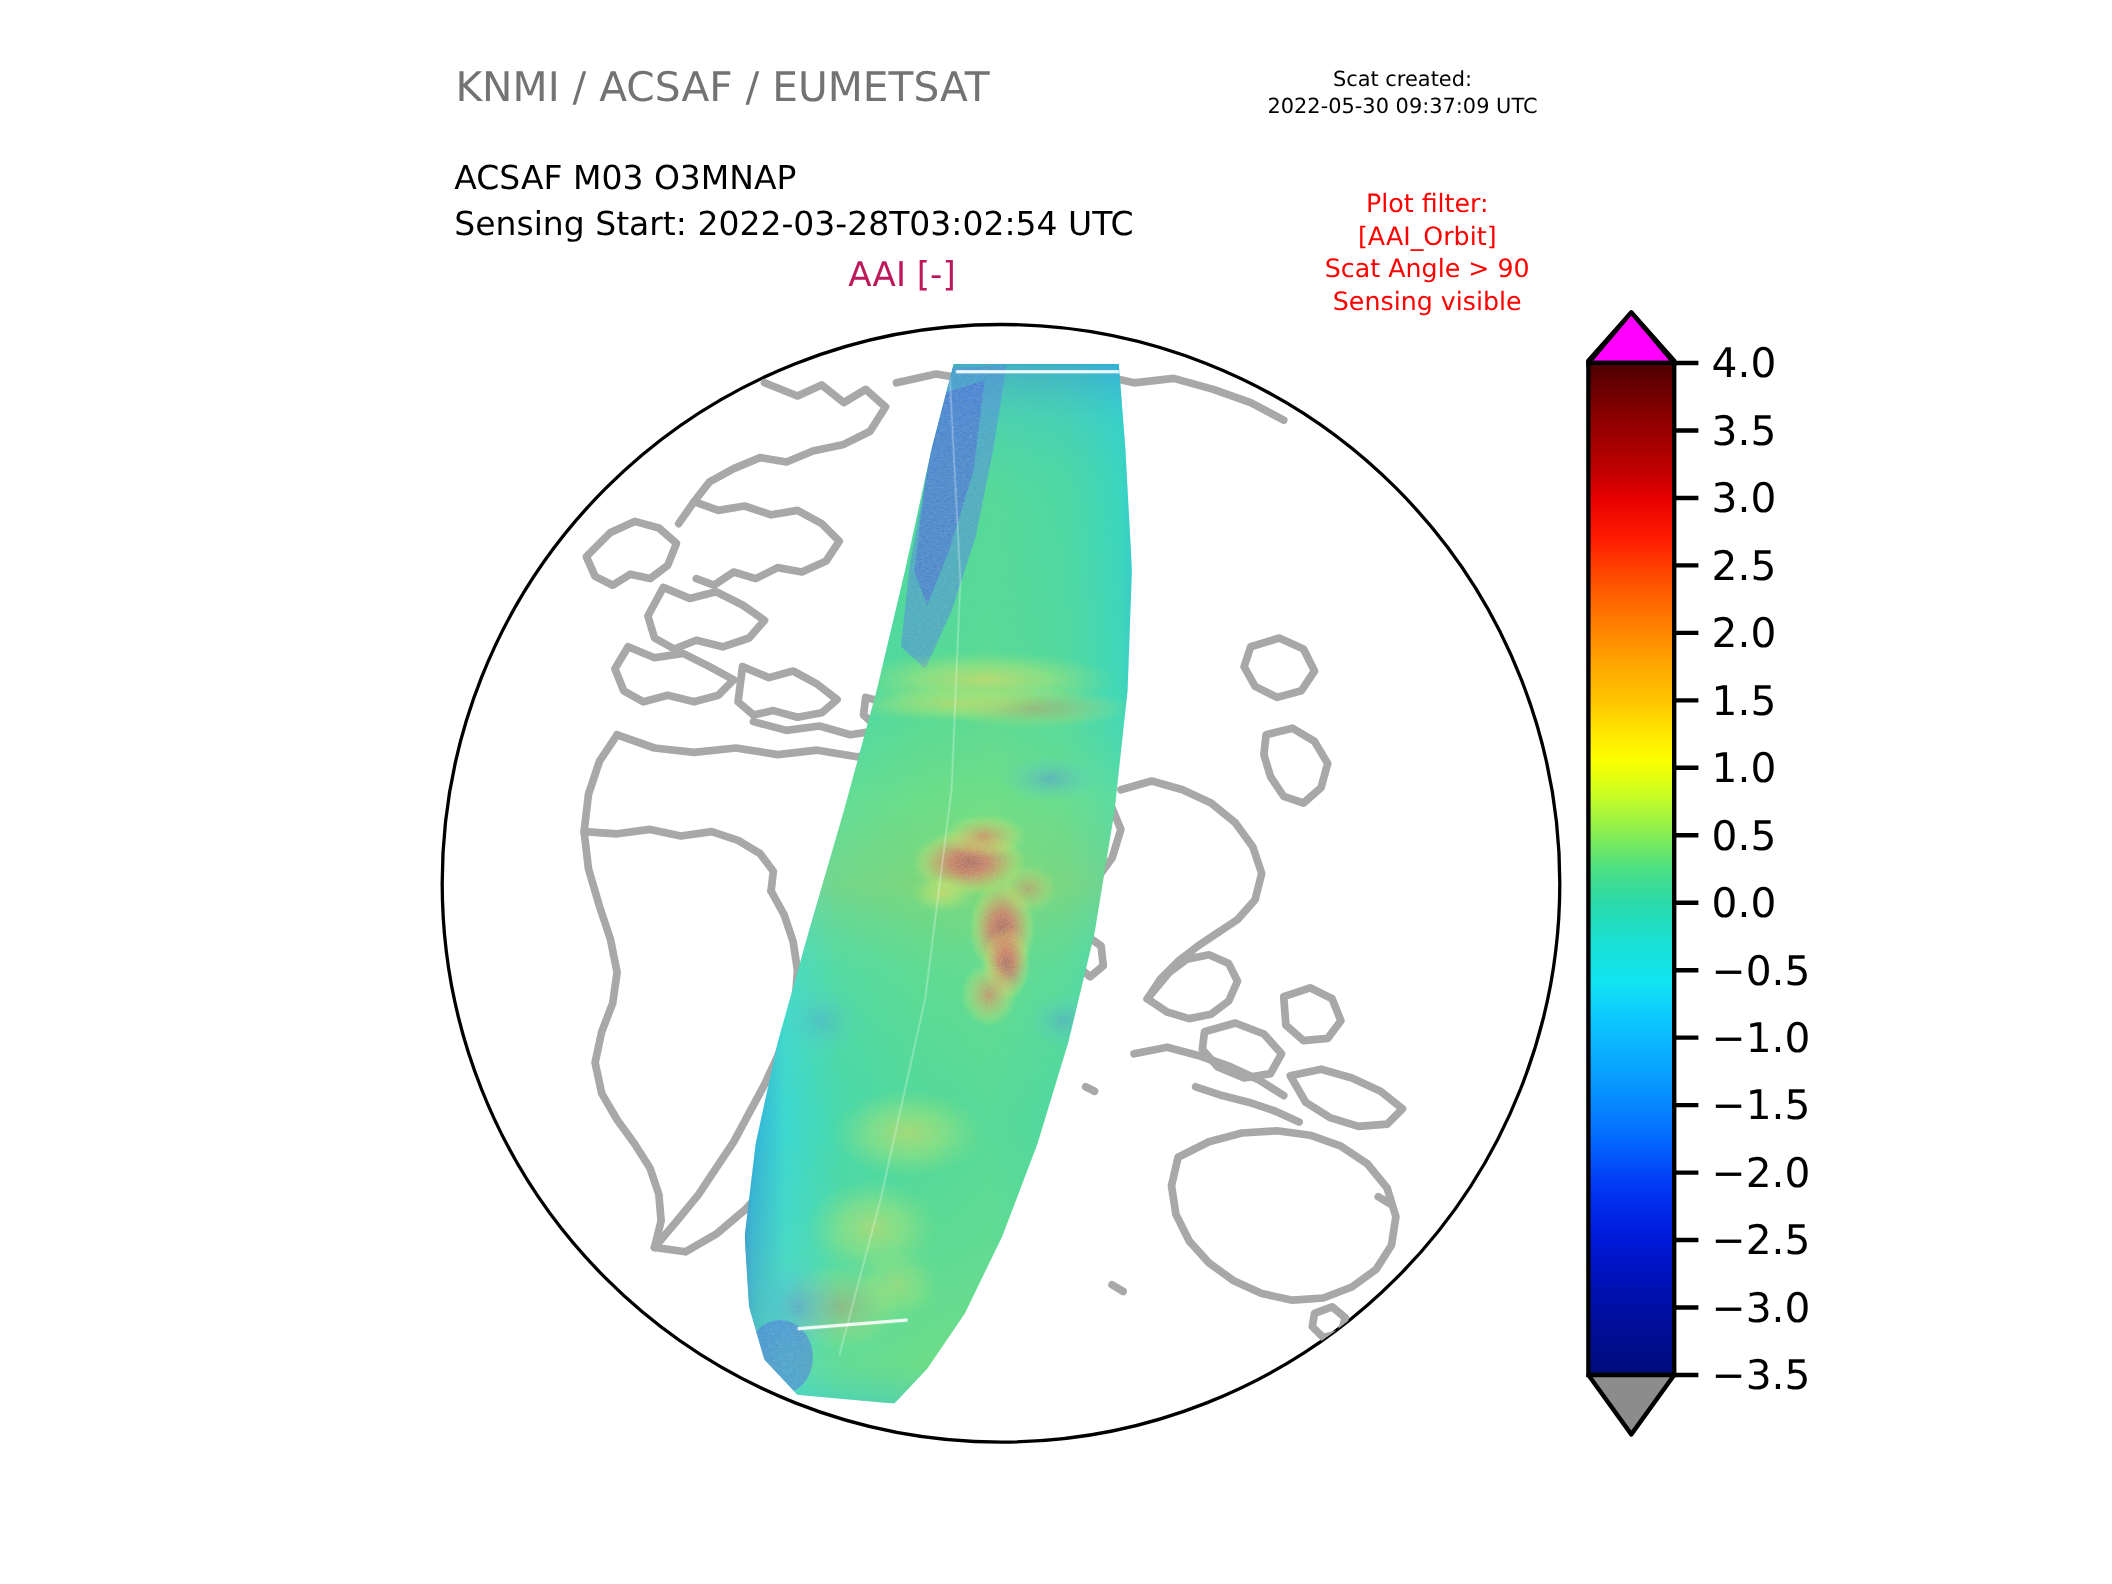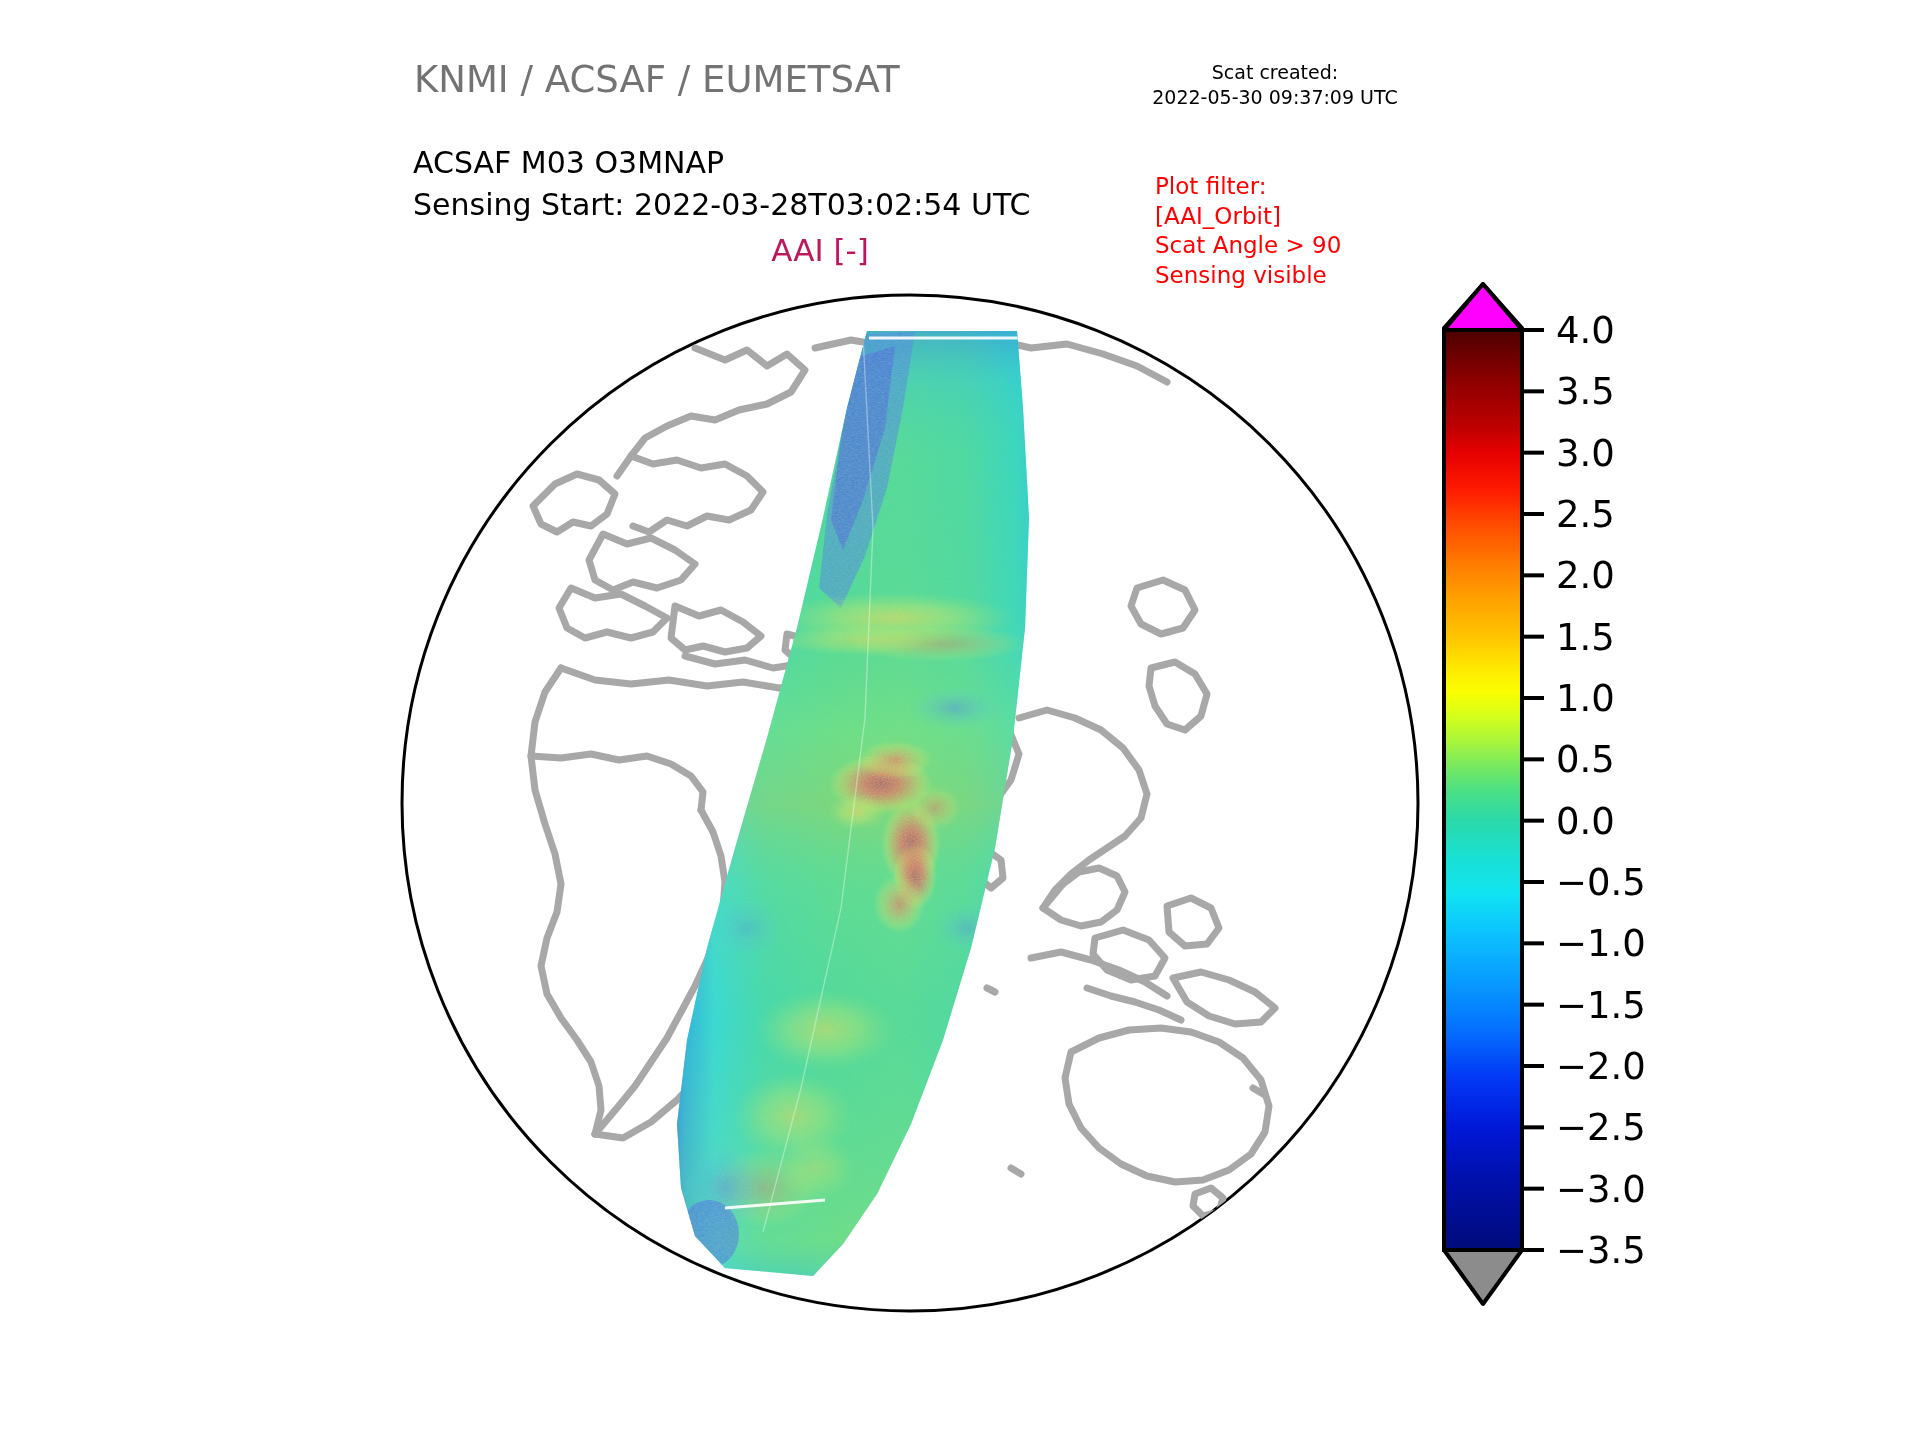--- a/index.html
+++ b/index.html
@@ -57,21 +57,21 @@
     color: #000000;
     white-space: nowrap;
   }
   .hdr-product div { white-space: nowrap; }
 
   .hdr-filter {
     position: absolute;
     left: 1155px;
     top: 172px;
     width: 285px;
-    text-align: left;
+    text-align: center;
     font-size: 23px;
     line-height: 29.5px;
     color: #ff0000;
     white-space: nowrap;
   }
   .hdr-filter div { white-space: nowrap; }
 
   .plot-title {
     position: absolute;
     left: 690px;

